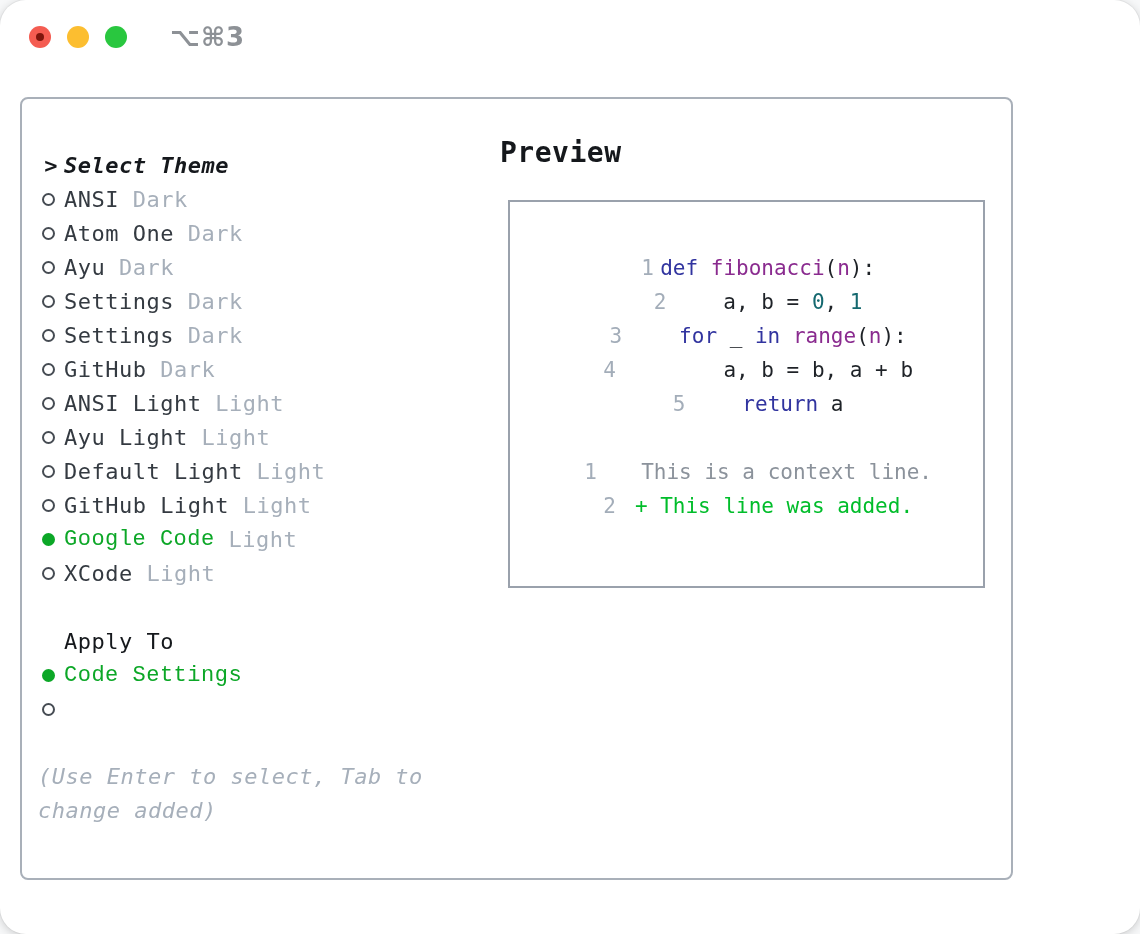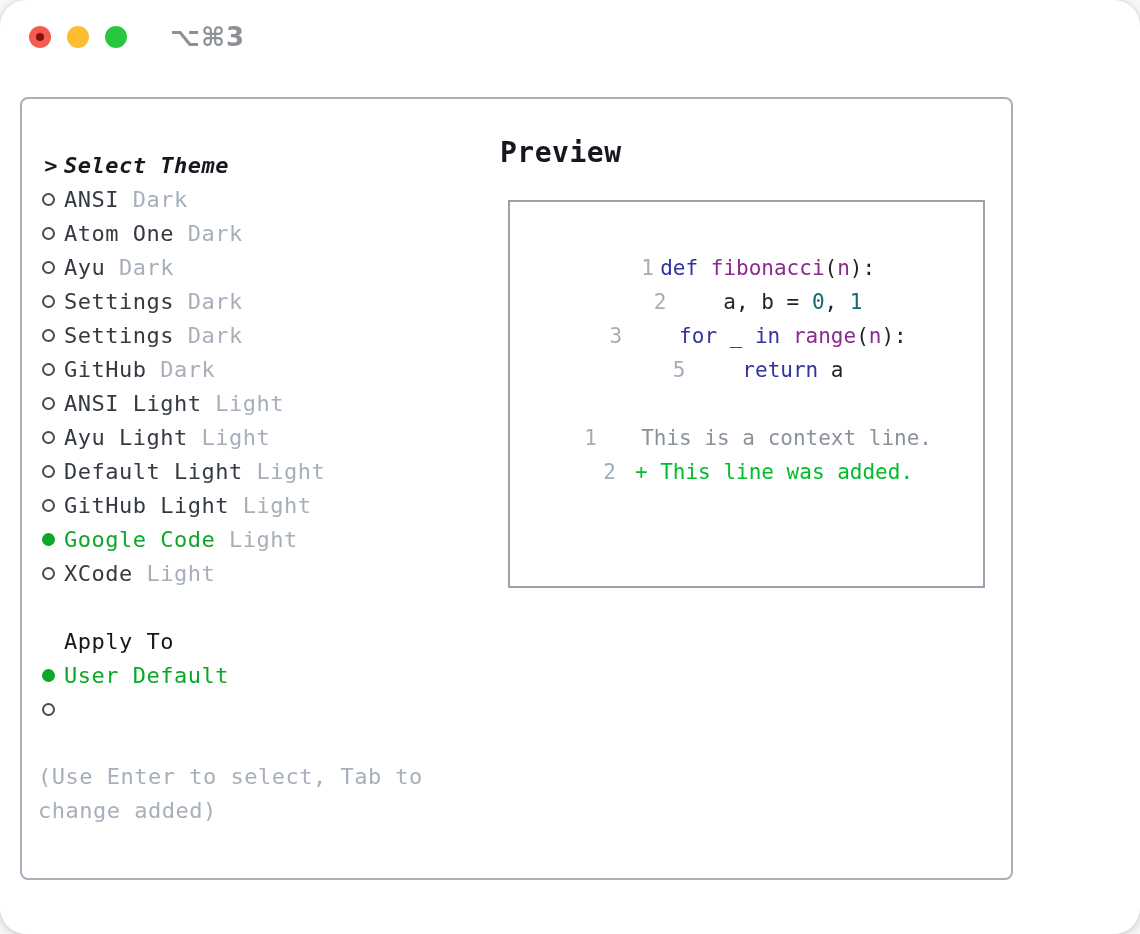--- a/index.html
+++ b/index.html
@@ -20,33 +20,33 @@
     color:var(--title-gray);letter-spacing:1px;}
 
   
   .panel{position:absolute;left:20px;top:97px;width:993px;height:783px;
     box-sizing:border-box;border:2px solid var(--panel-border);border-radius:8px;
     background:#fff;}
 
   
   .theme-list{position:absolute;left:16px;top:49px;}
   .apply-section{position:absolute;left:16px;top:525px;}
-  .help-text{position:absolute;left:16px;top:661px;}
+  .help-text{position:absolute;left:16px;top:661px;font-style:italic;}
   .row{display:flex;align-items:center;height:34px;font-size:22px;letter-spacing:.5px;
     white-space:pre;color:var(--text-dark);}
   .marker{display:inline-flex;align-items:center;justify-content:center;
     width:26px;height:34px;flex:0 0 26px;}
   .cursor{font-weight:700;color:var(--heading-dark);font-size:22px;}
   .circle{width:13px;height:13px;border:2px solid #464c53;border-radius:50%;
     box-sizing:border-box;margin-left:-6px;}
   .circle.filled{border-color:var(--accent-green);background:var(--accent-green);}
   .hdr{font-weight:700;color:var(--heading-dark);font-style:italic;}
   .subhdr{color:var(--heading-dark);}
   .opt-variant{color:var(--muted);}
-  .row.selected .opt-name{color:var(--accent-green);}
+  .row.selected .opt-name{color:var(--accent-green);font-family:Liberation Mono, monospace;}
   .help-line{height:34px;line-height:34px;font-size:22px;letter-spacing:.5px;
     color:var(--muted);white-space:pre;}
 
   
   .preview-header{position:absolute;left:478px;top:37px;height:34px;line-height:34px;
     font-size:28px;font-weight:700;letter-spacing:.5px;color:var(--heading-dark);}
   .preview-box{position:absolute;left:486px;top:101px;width:477px;height:388px;
     box-sizing:border-box;border:2px solid var(--preview-border);background:#fff;text-align:center;}
   .code{position:absolute;left:17px;top:49px;right:0;}
   .cline{height:34px;line-height:34px;font-size:21px;white-space:pre;}
@@ -96,37 +96,38 @@
           <div class="row option"><span class="marker"><span class="circle"></span></span><span class="opt-name">XCode</span><span class="opt-variant"> Light</span></div>
         </div>
     </div>
 
     <div class="apply-section">
       <div class="row">
         <span class="marker"></span>
         <span class="subhdr">Apply To</span>
       </div>
       <div id="apply-options">
-          <div class="row option selected"><span class="marker"><span class="circle filled"></span></span><span class="opt-name">User Default</span></div>
+          <div class="row option selected"><span class="marker"><span class="circle filled"></span></span><span class="opt-name">Code Settings</span></div>
           <div class="row option"><span class="marker"><span class="circle"></span></span></div>
         </div>
     </div>
 
     <div class="help-text">
       <div class="help-line">(Use Enter to select, Tab to</div>
       <div class="help-line">change added)</div>
     </div>
 
     <div class="preview-header">Preview</div>
 
     <div class="preview-box">
       <div class="code" id="code-lines">
           <div class="cline"><span class="lnum">1</span><span class="seg-kw">def</span><span class="seg-pl"> </span><span class="seg-fn">fibonacci</span><span class="seg-pl">(</span><span class="seg-fn">n</span><span class="seg-pl">):</span></div>
           <div class="cline"><span class="lnum">2</span><span class="seg-pl">    a, b = </span><span class="seg-num">0</span><span class="seg-pl">, </span><span class="seg-num">1</span></div>
           <div class="cline"><span class="lnum">3</span><span class="seg-pl">    </span><span class="seg-kw">for</span><span class="seg-pl"> _ </span><span class="seg-kw">in</span><span class="seg-pl"> </span><span class="seg-fn">range</span><span class="seg-pl">(</span><span class="seg-fn">n</span><span class="seg-pl">):</span></div>
+          <div class="cline"><span class="lnum">4</span><span class="seg-pl">        a, b = b, a + b</span></div>
           <div class="cline"><span class="lnum">5</span><span class="seg-pl">    </span><span class="seg-kw">return</span><span class="seg-pl"> a</span></div>
           <div class="cline"><span class="lnum"></span></div>
           <div class="cline"><span class="lnum">1</span><span class="seg-ctx">   This is a context line.</span></div>
           <div class="cline"><span class="lnum">2</span><span class="seg-add"> + This line was added.</span></div>
         </div>
     </div>
 
   </div>
 </div>
 

